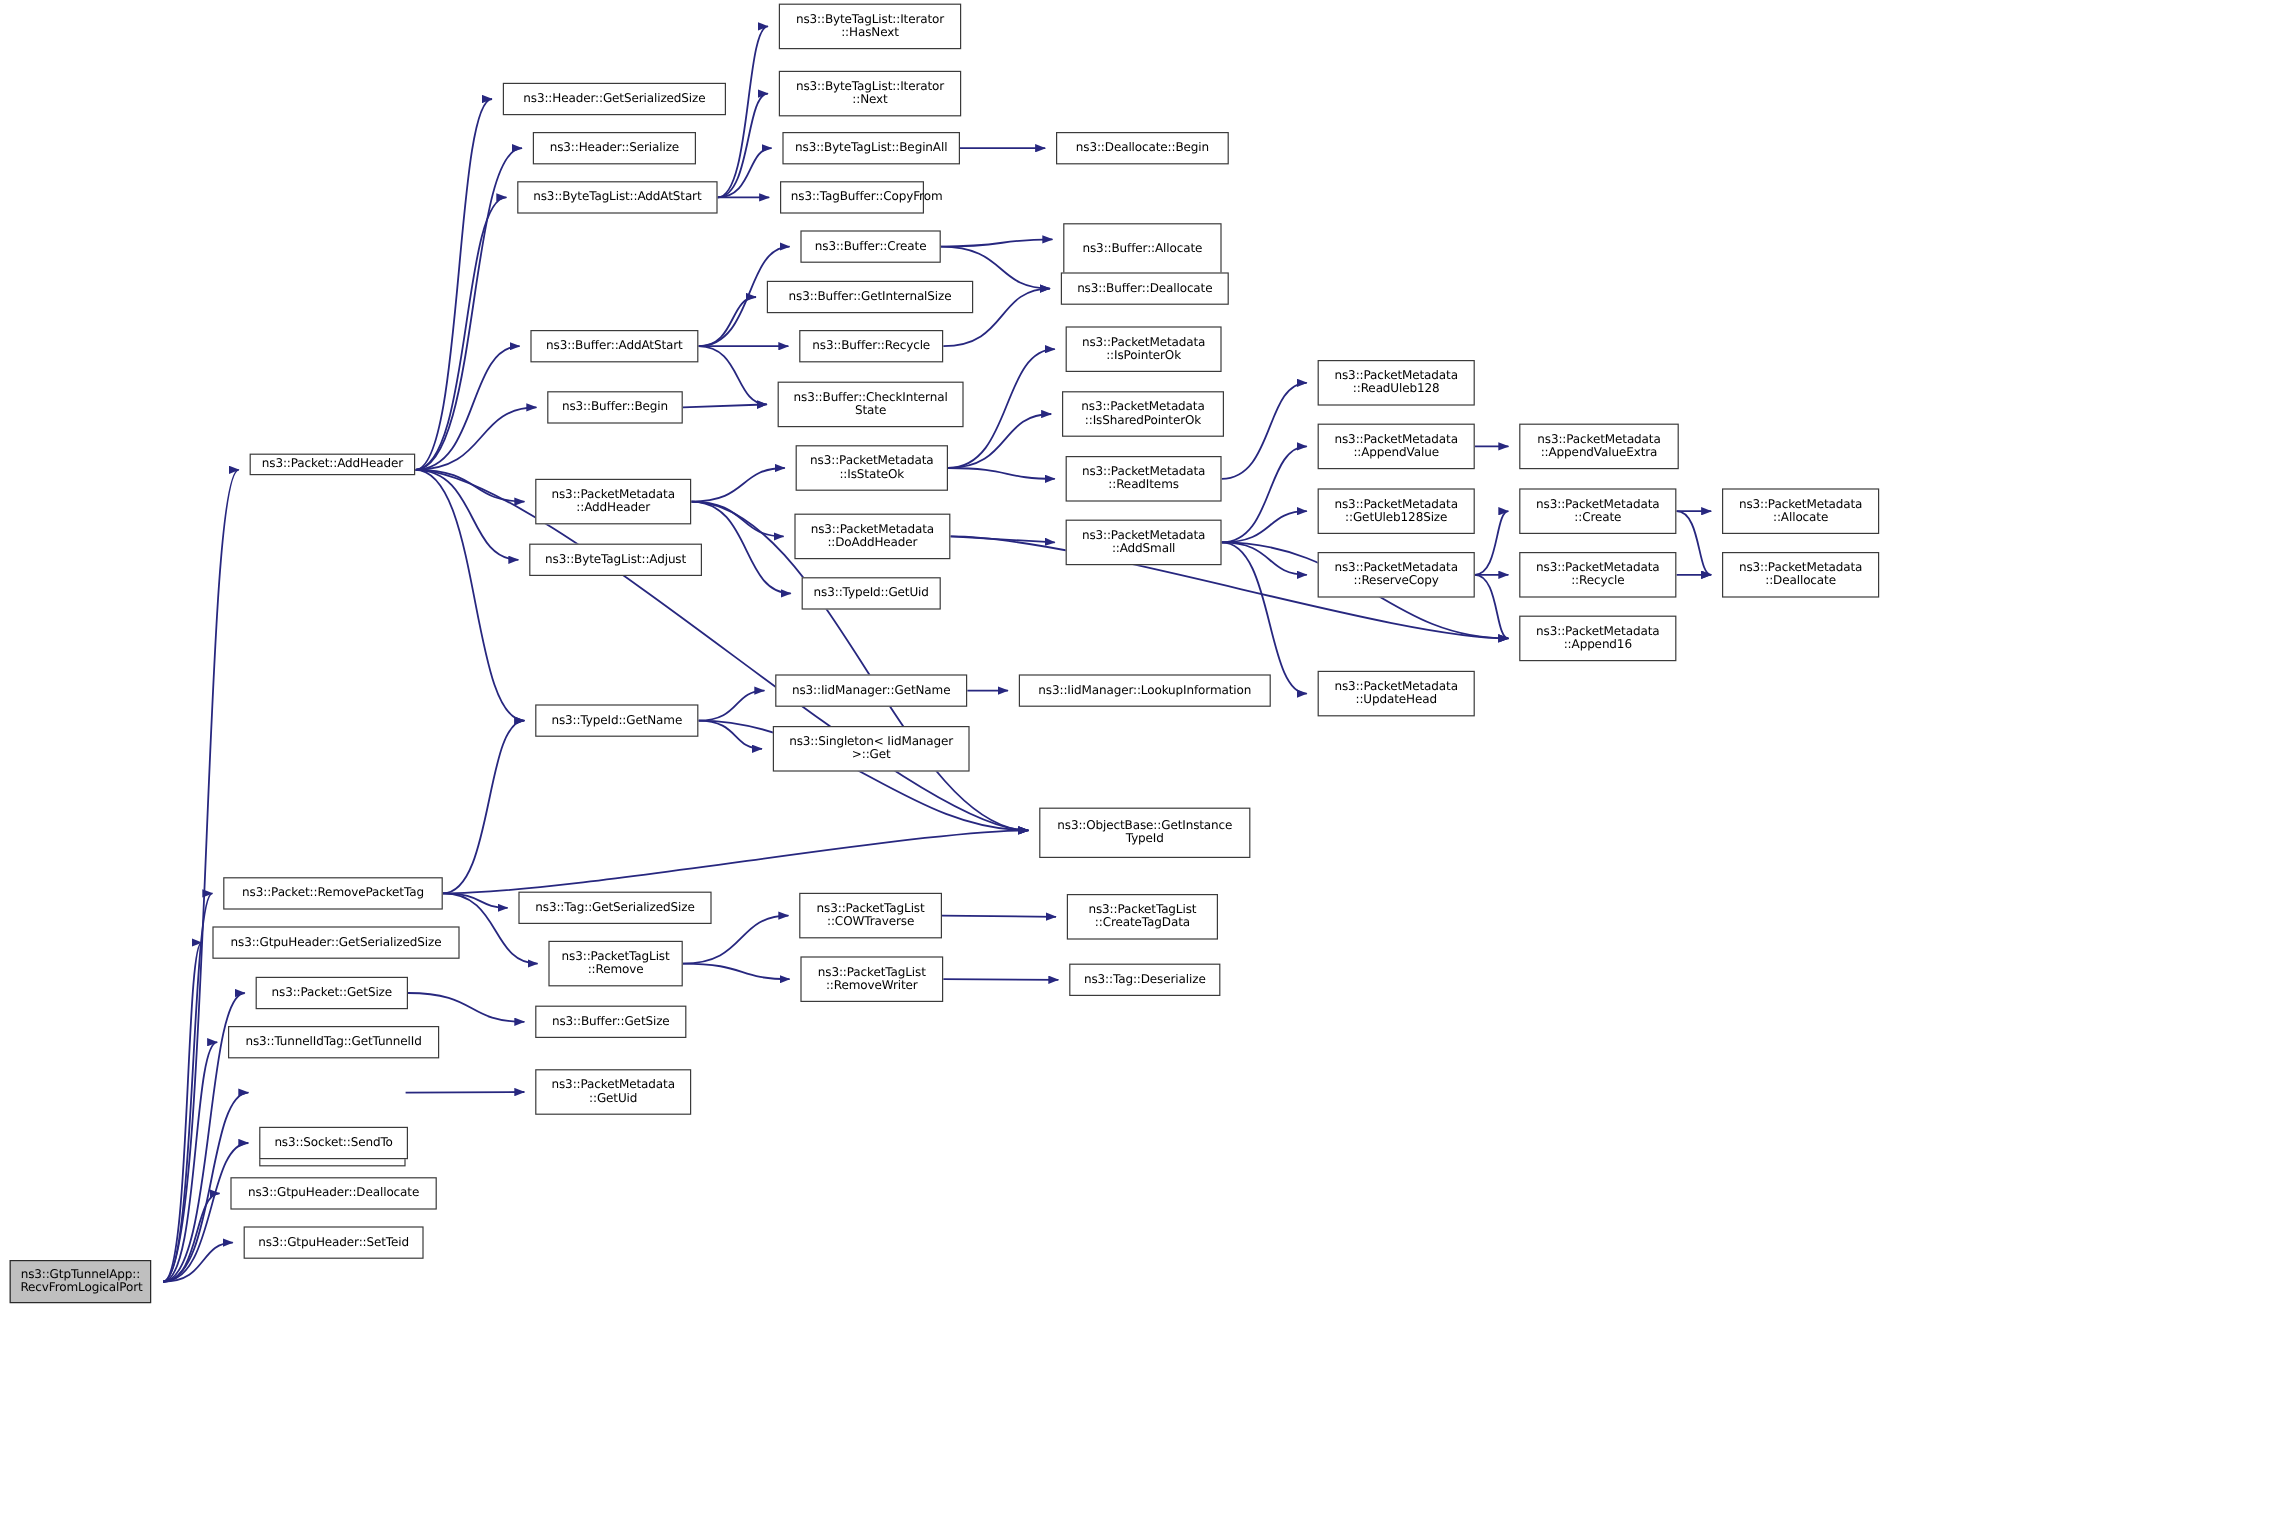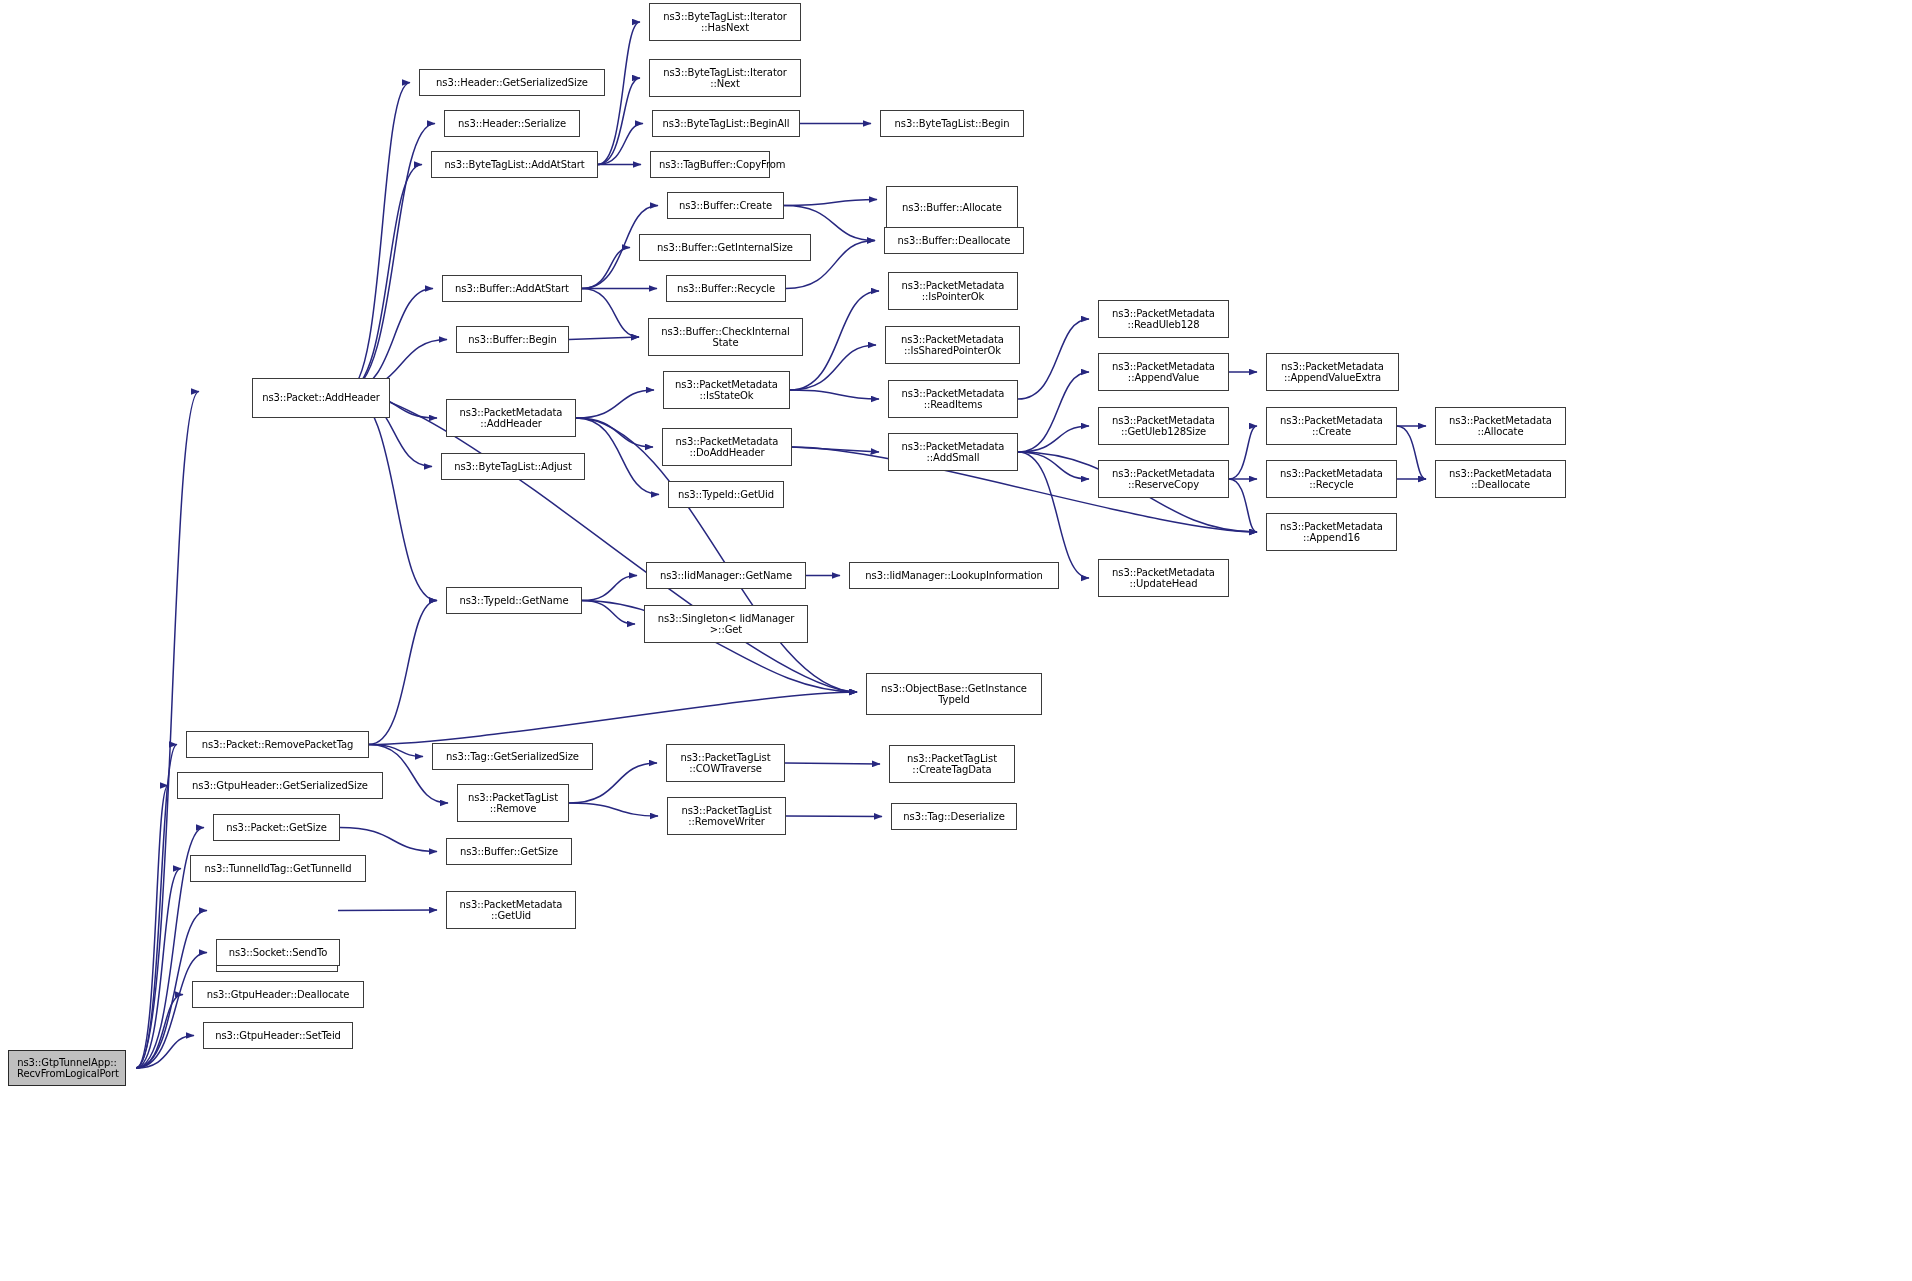--- a/index.html
+++ b/index.html
@@ -122,31 +122,31 @@
         <path d="M569,803 C622.9,803 613.1,816 658,816" marker-end="url(#ah)"></path>
         <path d="M785,763 L880,764" marker-end="url(#ah)"></path>
         <path d="M786,816 L882,816.5" marker-end="url(#ah)"></path>
         <path d="M340,827.5 C398.3,827.5 387.7,851.5 437,851.5" marker-end="url(#ah)"></path>
         <path d="M338,910.5 L437,910" marker-end="url(#ah)"></path>
       </g>
   </svg>
   <div id="nodes-layer">
       <div class="node root" style="left: 8px; top: 1050px; width: 118px; height: 36px;"><span>ns3::GtpTunnelApp::
 RecvFromLogicalPort</span></div>
-      <div class="node" style="left: 208px; top: 378px; width: 138px; height: 40px; margin-left: 44px;"><span>ns3::Packet::AddHeader</span></div>
+      <div class="node" style="left: 208px; top: 378px; width: 138px; height: 18px;"><span>ns3::Packet::AddHeader</span></div>
       <div class="node" style="left: 419px; top: 69px; width: 186px; height: 27px;"><span>ns3::Header::GetSerializedSize</span></div>
       <div class="node" style="left: 444px; top: 110px; width: 136px; height: 27px;"><span>ns3::Header::Serialize</span></div>
       <div class="node" style="left: 431px; top: 151px; width: 167px; height: 27px;"><span>ns3::ByteTagList::AddAtStart</span></div>
       <div class="node" style="left: 649px; top: 3px; width: 152px; height: 38px;"><span>ns3::ByteTagList::Iterator
 ::HasNext</span></div>
       <div class="node" style="left: 649px; top: 59px; width: 152px; height: 38px;"><span>ns3::ByteTagList::Iterator
 ::Next</span></div>
       <div class="node" style="left: 652px; top: 110px; width: 148px; height: 27px;"><span>ns3::ByteTagList::BeginAll</span></div>
       <div class="node" style="left: 650px; top: 151px; width: 120px; height: 27px;"><span>ns3::TagBuffer::CopyFrom</span></div>
-      <div class="node" style="left: 880px; top: 110px; width: 144px; height: 27px;"><span>ns3::ByteTagList::Begin</span></div>
+      <div class="node" style="left: 880px; top: 110px; width: 144px; height: 27px;"><span>ns3::Deallocate::Begin</span></div>
       <div class="node" style="left: 667px; top: 192px; width: 117px; height: 27px;"><span>ns3::Buffer::Create</span></div>
       <div class="node" style="left: 639px; top: 234px; width: 172px; height: 27px;"><span>ns3::Buffer::GetInternalSize</span></div>
       <div class="node" style="left: 442px; top: 275px; width: 140px; height: 27px;"><span>ns3::Buffer::AddAtStart</span></div>
       <div class="node" style="left: 666px; top: 275px; width: 120px; height: 27px;"><span>ns3::Buffer::Recycle</span></div>
       <div class="node" style="left: 456px; top: 326px; width: 113px; height: 27px;"><span>ns3::Buffer::Begin</span></div>
       <div class="node" style="left: 648px; top: 318px; width: 155px; height: 38px;"><span>ns3::Buffer::CheckInternal
 State</span></div>
       <div class="node" style="left: 886px; top: 186px; width: 132px; height: 43px;"><span>ns3::Buffer::Allocate</span></div>
       <div class="node" style="left: 884px; top: 227px; width: 140px; height: 27px;"><span>ns3::Buffer::Deallocate</span></div>
       <div class="node" style="left: 446px; top: 399px; width: 130px; height: 38px;"><span>ns3::PacketMetadata

